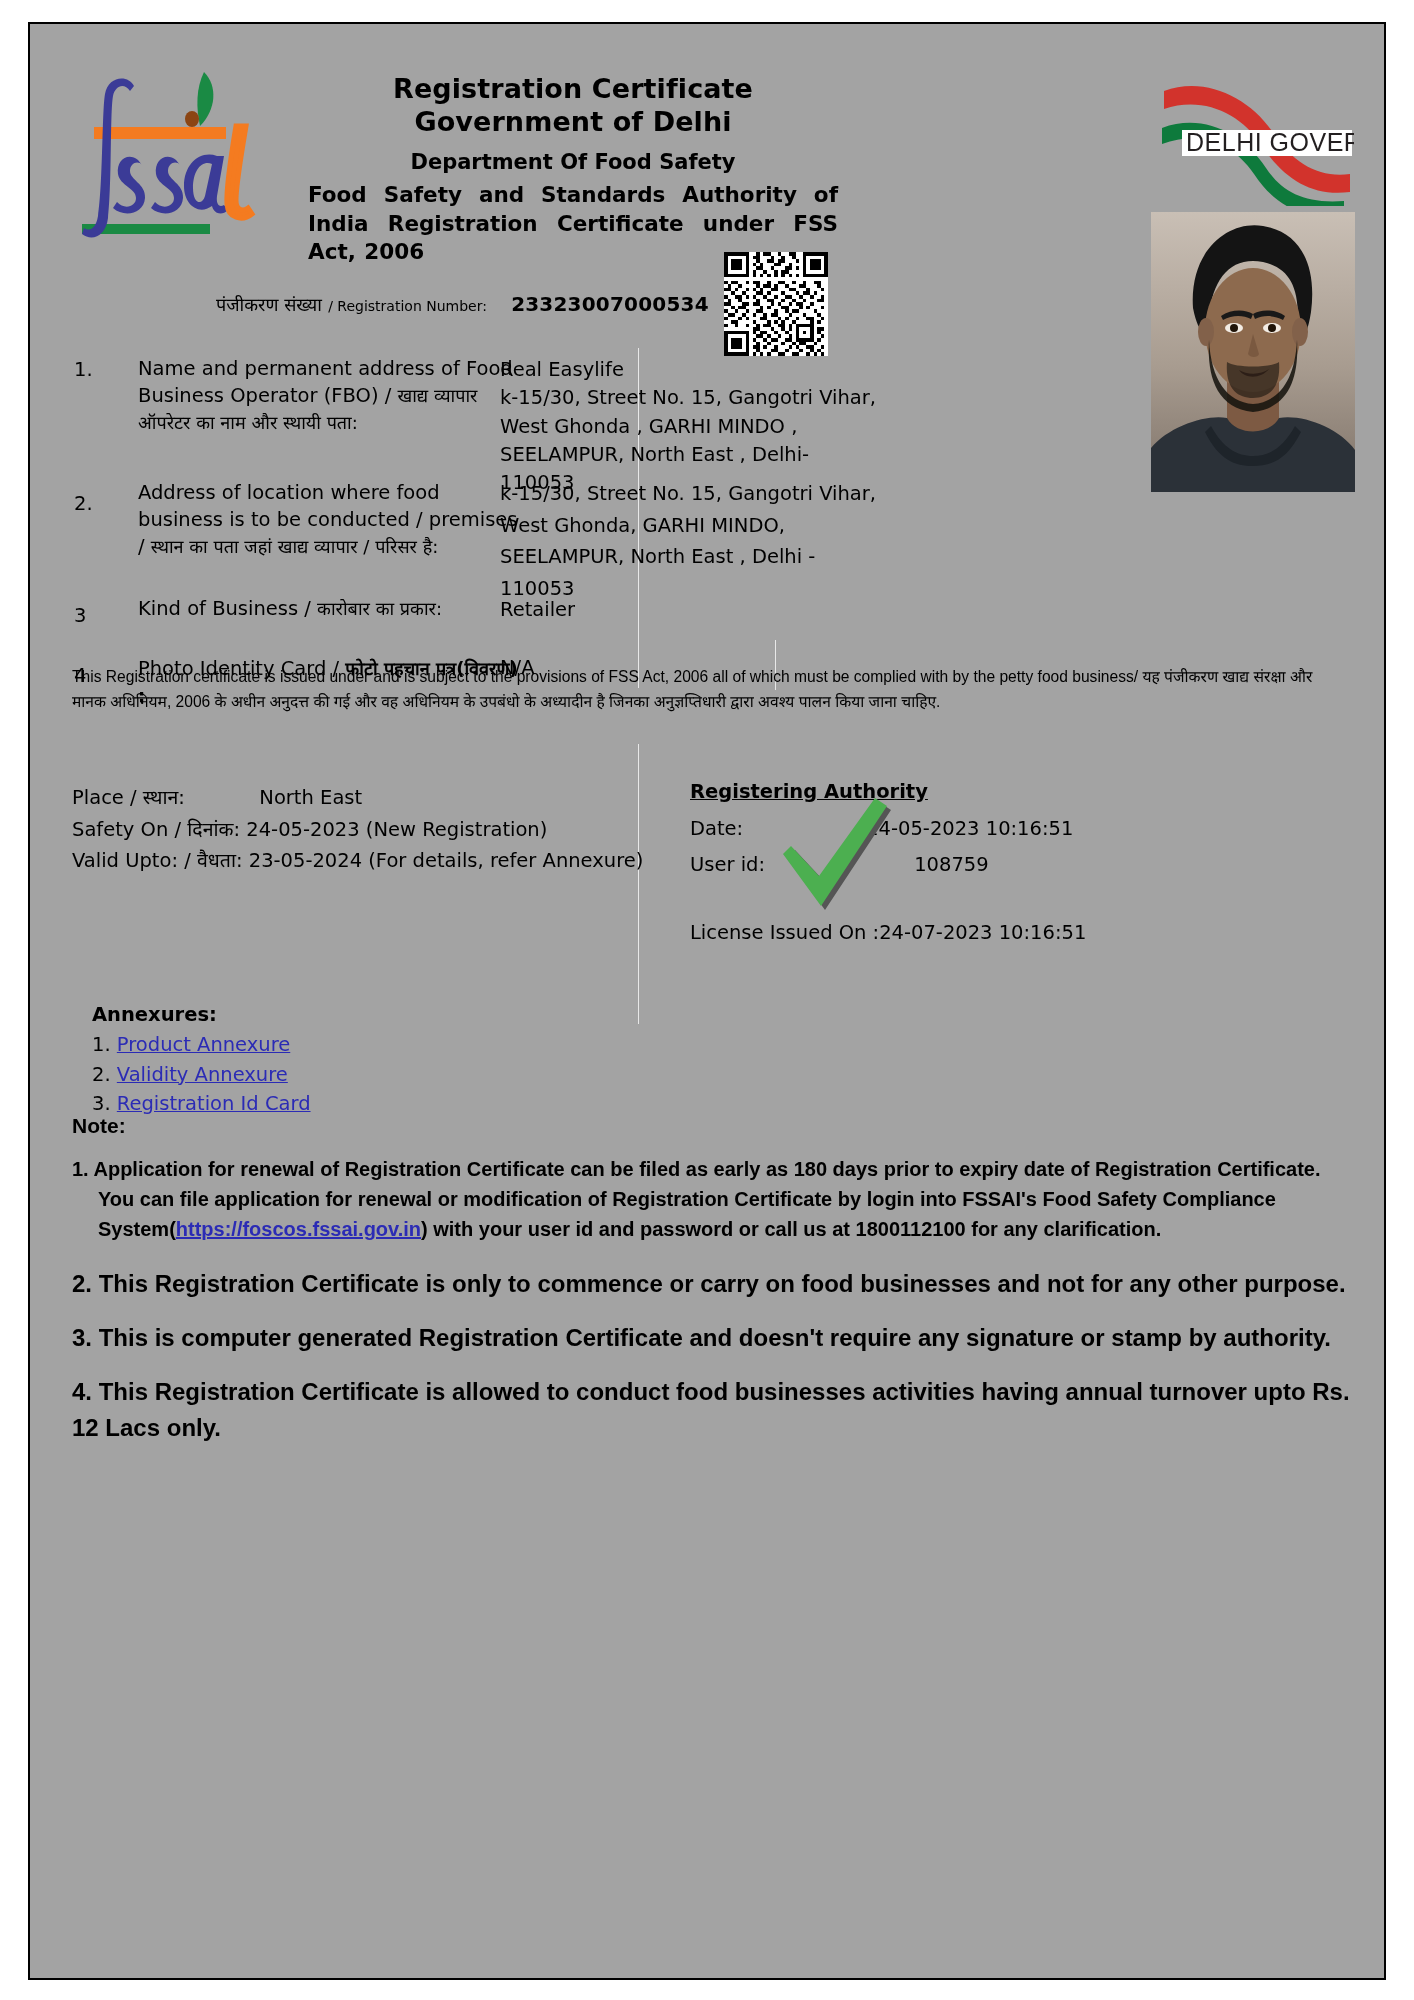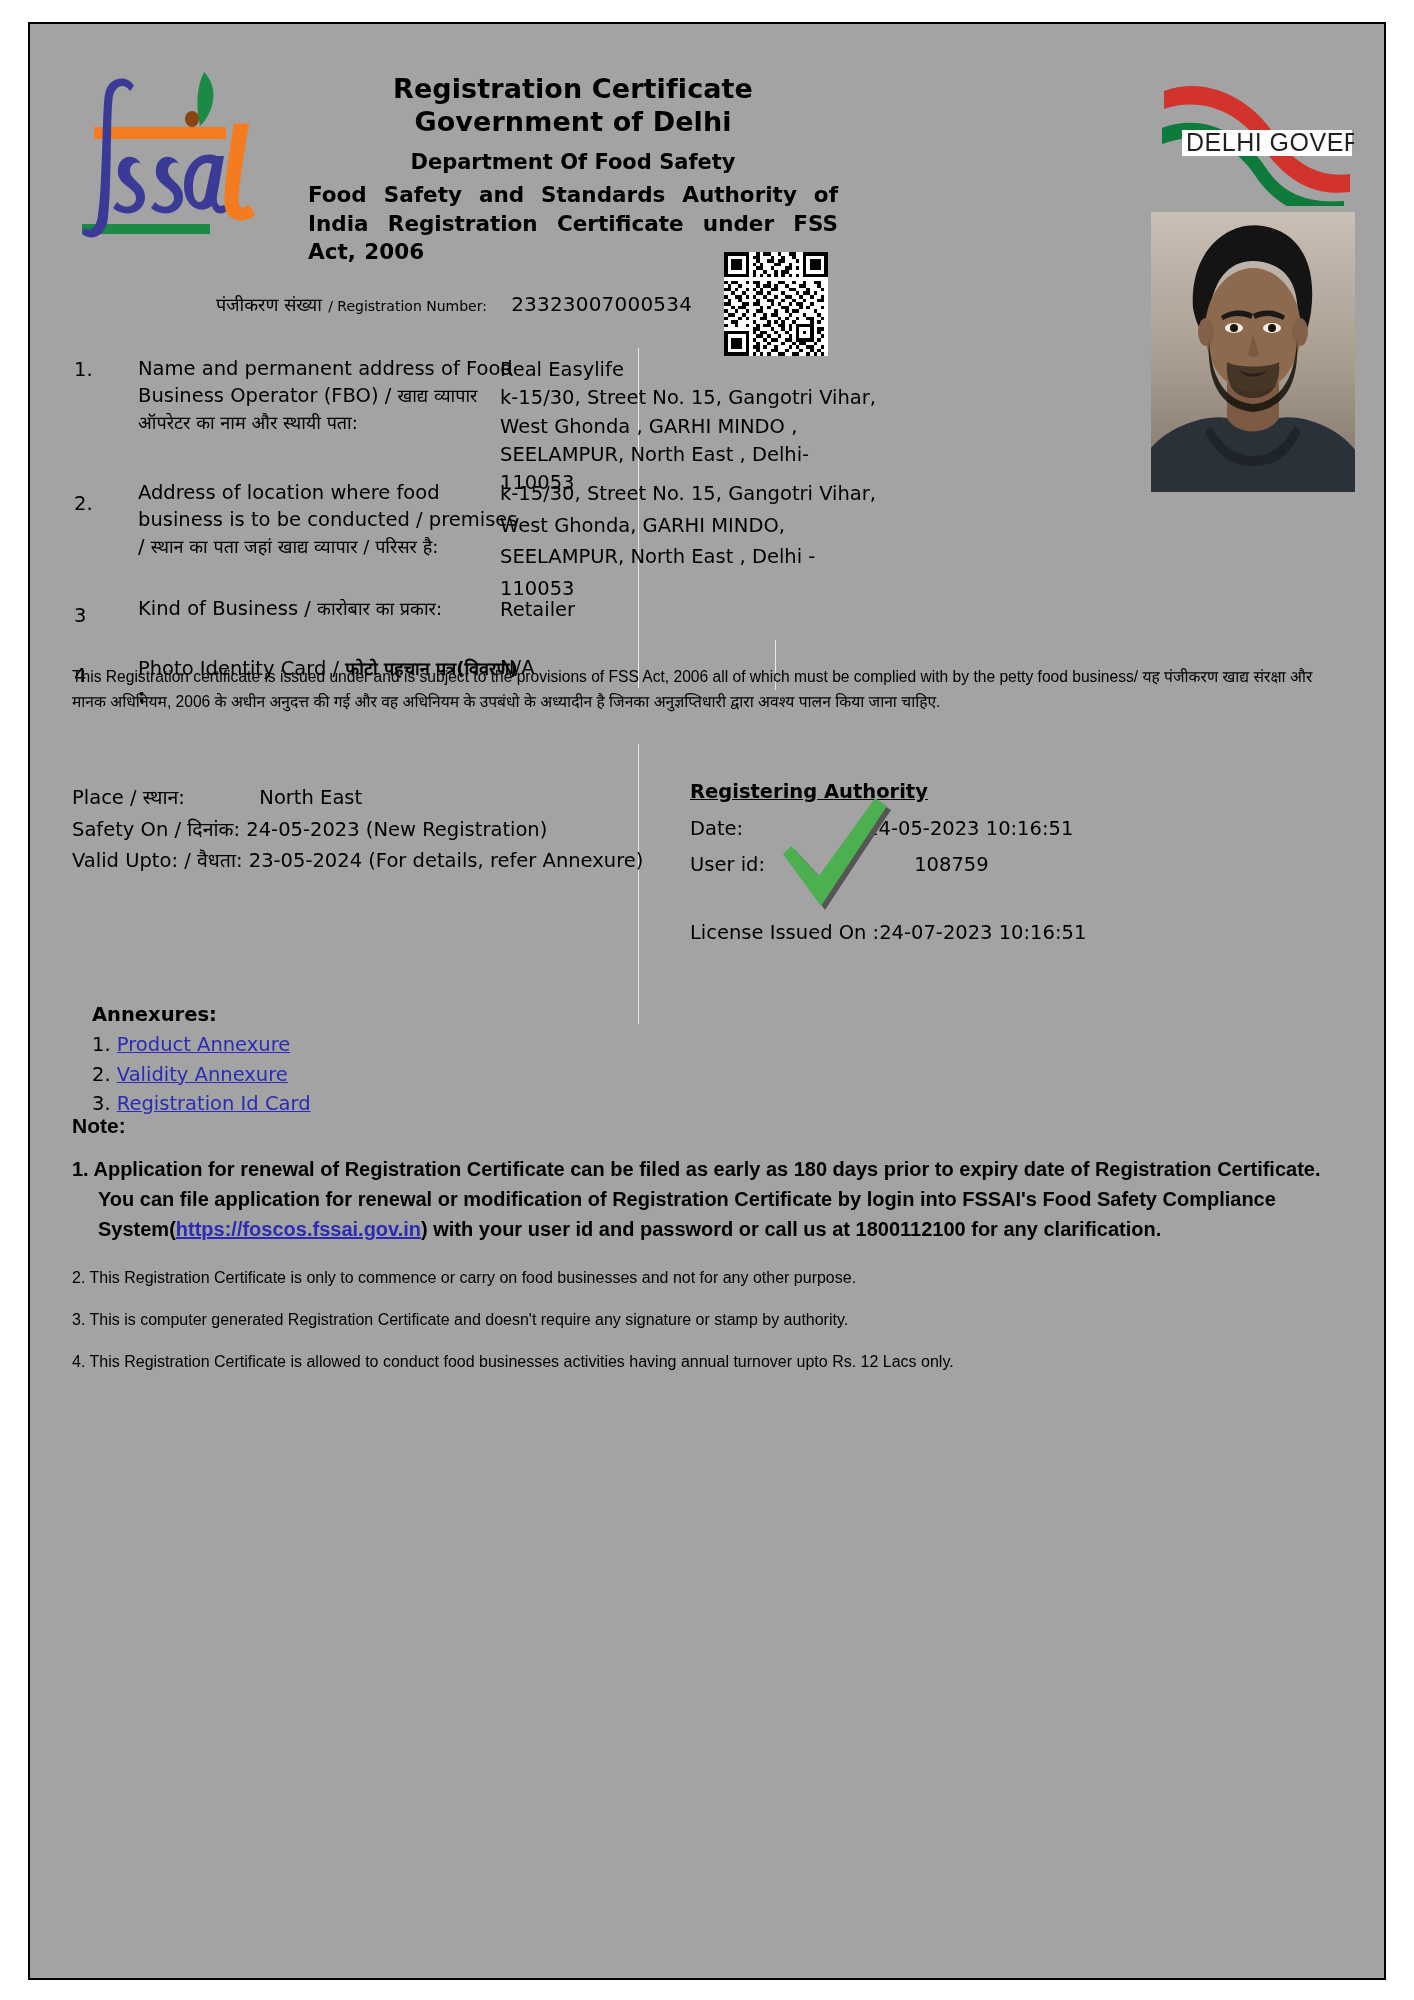--- a/index.html
+++ b/index.html
@@ -85,21 +85,21 @@
     width: 104px; height: 104px;
   }
   .regno-row {
     position: absolute;
     left: 186px; top: 268px;
     font-size: 19.5px;
     white-space: nowrap;
   }
   .regno-hi { font-size: 18px; }
   .regno-label { font-size: 14px; }
-  .regno-value { font-weight: normal; font-size: 20px; margin-left: 18px; letter-spacing: .2px; text-align: center;}
+  .regno-value { font-weight: bold; font-size: 20px; margin-left: 18px; letter-spacing: .2px; text-align: center;}
 
   
   .fields { position: absolute; left: 0; top: 330px; right: 0; }
   .field-row { position: relative; }
   .f-num {
     position: absolute;
     font-size: 19.5px;
   }
   .f-label {
     position: absolute;
@@ -189,22 +189,22 @@
   .note-1 {
     font-weight: bold;
     font-size: 20px;
     line-height: 1.5;
     margin-top: 16px;
     padding-left: 26px;
     text-indent: -26px;
   }
   .note-rest { margin-top: 22px; }
   .note-item {
-    font-weight: normal;
-    font-size: 16px;
+    font-weight: bold;
+    font-size: 24px;
     line-height: 1.5;
     margin-top: 2px;
   }
   .note-item.gap { margin-top: 18px; }
   .note-link { color: #2b2bb5; text-decoration: underline; }
 </style>
 </head>
 <body>
 
 <div class="page">

